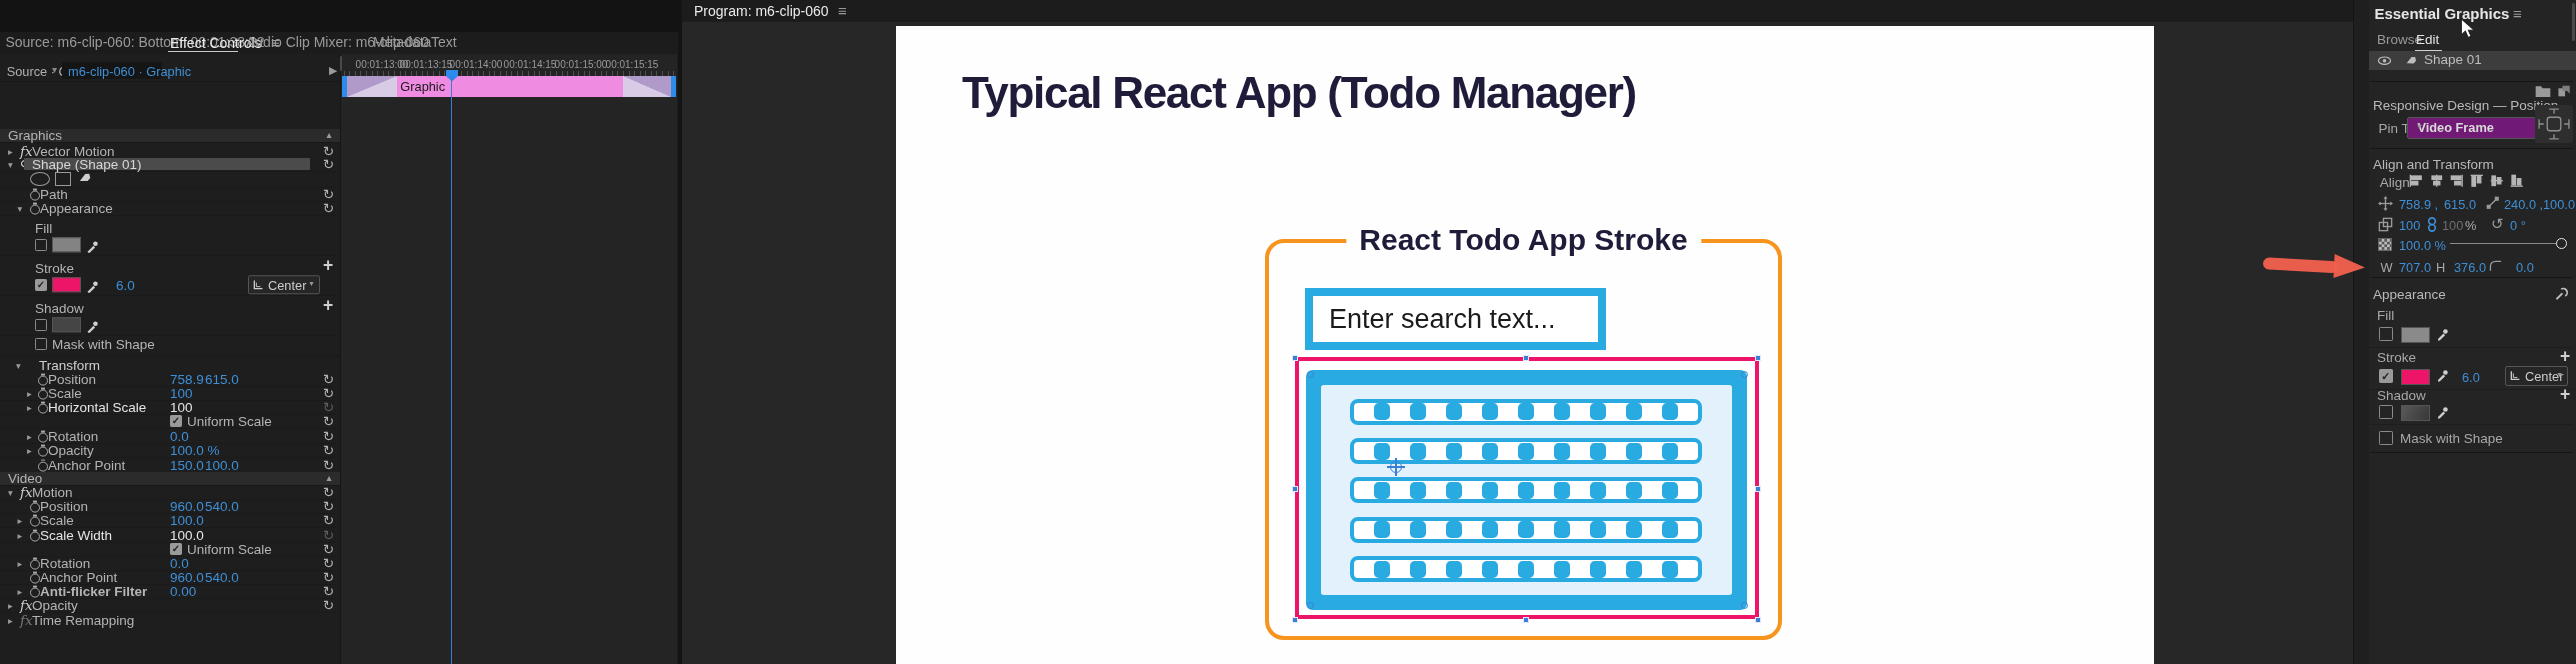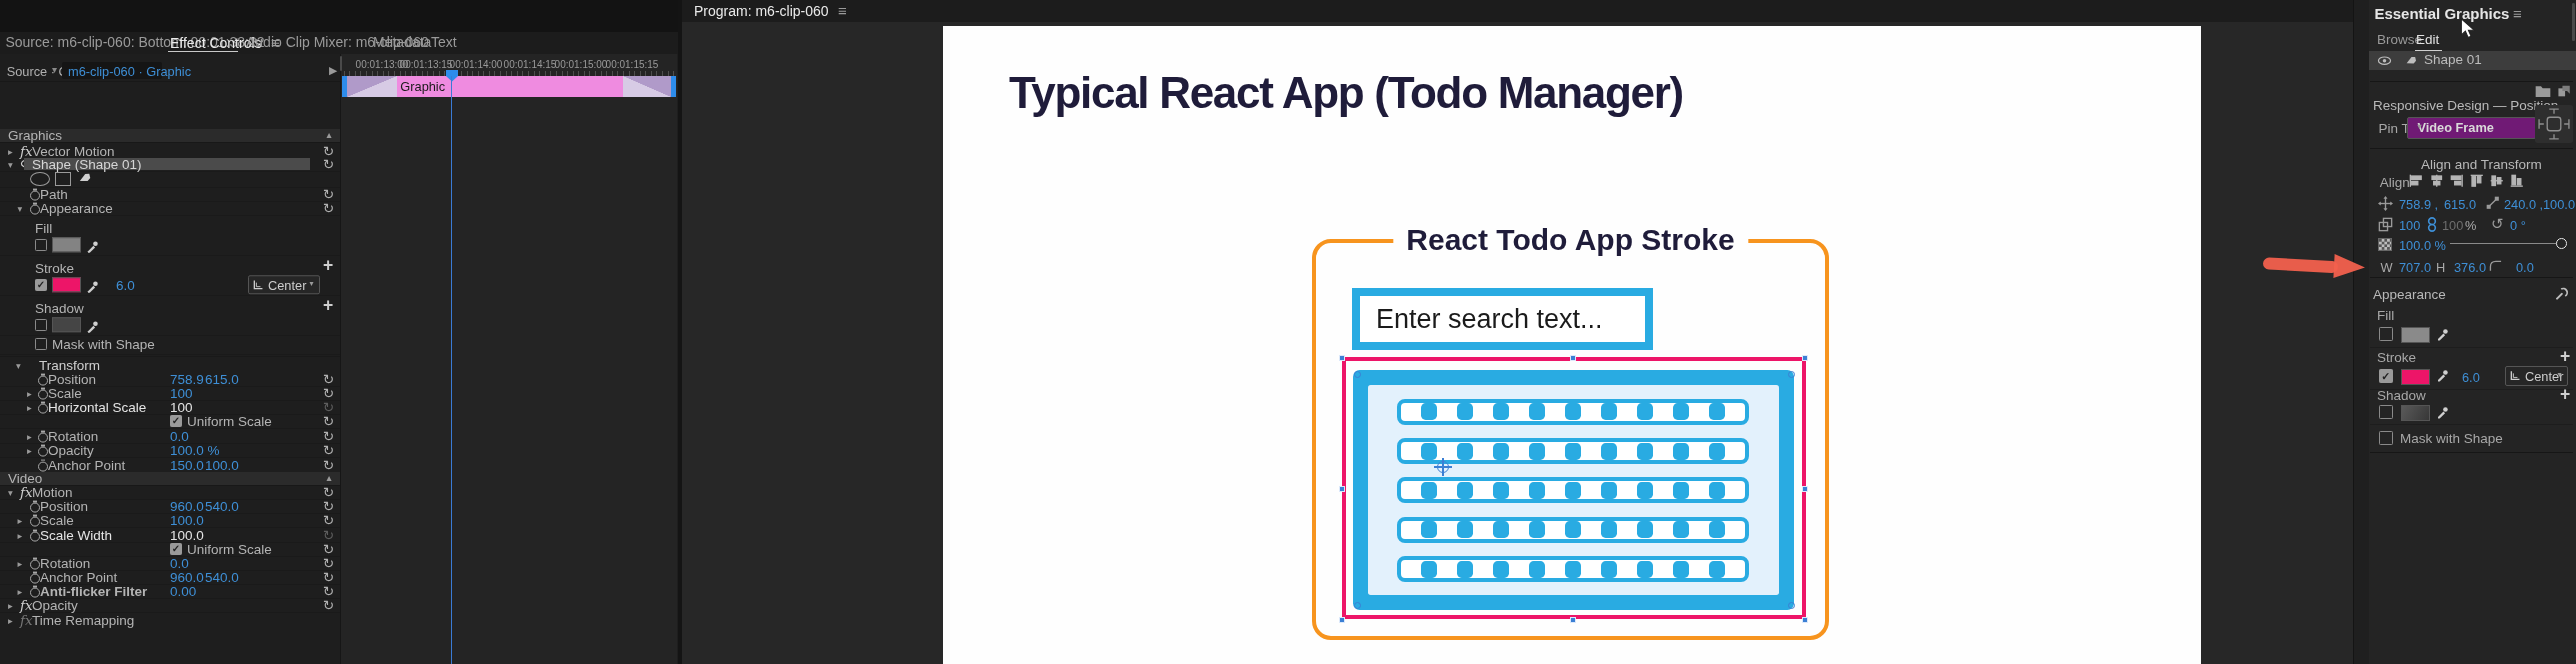--- a/index.html
+++ b/index.html
@@ -59,21 +59,21 @@
   #clipbar{position:absolute;left:1.3px;top:22px;width:334px;height:21.5px;}
   #clipbar .seg{position:absolute;top:0;height:21.5px;}
   #clipbar .label{position:absolute;left:58px;top:3.4px;font-size:12.8px;color:#1a1a1a;}
   #playhead-line{position:absolute;width:1.3px;background:#3a7bd5;}
   #playhead-cap{position:absolute;width:12px;height:12px;background:#2d8ceb;
      clip-path:polygon(0 0,100% 0,100% 55%,50% 100%,0 55%);}
   #ec-scrollthumb{position:absolute;left:-1.3px;top:2.7px;width:2.7px;height:15px;background:#4a4a4a;border-radius:1.3px;}
   
   #program-panel{position:absolute;left:682px;top:0;width:1672px;height:665px;background:#272727;}
   #program-panel .tabbar{background:#1c1c1c;}
-  #slide{position:absolute;left:214px;top:26px;width:1258px;height:639px;background:#fefefe;overflow:hidden;margin-left:47px;}
+  #slide{position:absolute;left:214px;top:26px;width:1258px;height:639px;background:#fefefe;overflow:hidden;}
   #slide-title{position:absolute;left:66px;top:42px;font-size:44px;font-weight:bold;letter-spacing:-1.3px;color:#1f1c3a;white-space:nowrap;}
   #card{position:absolute;left:369px;top:213px;width:517px;height:401px;border:4.7px solid #f7941e;border-radius:19px;box-sizing:border-box;}
   #card-label{position:absolute;left:50%;top:-20px;transform:translateX(-50%);background:#fefefe;padding:0 13.5px;font-size:30px;font-weight:bold;color:#1f1c3a;white-space:nowrap;}
   #searchbox{position:absolute;left:36px;top:45px;width:301px;height:62px;border:8px solid #29abe2;box-sizing:border-box;background:#fff;}
   #searchbox span{position:absolute;left:16px;top:50%;transform:translateY(-50%);font-size:27px;color:#1b1b1b;white-space:nowrap;}
   #table-shape{position:absolute;left:25.6px;top:114px;width:464px;height:262px;border:4px solid #ed1568;box-sizing:border-box;}
   #blueframe{position:absolute;left:7.4px;top:9.4px;width:441px;height:240px;background:#29abe2;border-radius:6.7px;}
   #blueinner{position:absolute;left:15px;top:15px;right:15px;bottom:15px;background:#e3f1fc;border-radius:2.7px;
              display:flex;flex-direction:column;justify-content:space-evenly;align-items:center;}
   .tbar{width:352px;height:26px;box-sizing:border-box;background:#fff;border:4px solid #29abe2;border-radius:8px;
@@ -615,21 +615,21 @@
         <line x1="21" y1="6" x2="35" y2="6" stroke="#8f8f8f" stroke-width="2"></line>
       <line x1="28" y1="43" x2="28" y2="50" stroke="#8f8f8f" stroke-width="2"></line>
         <line x1="21" y1="50" x2="35" y2="50" stroke="#8f8f8f" stroke-width="2"></line>
       <line x1="6" y1="28" x2="13" y2="28" stroke="#8f8f8f" stroke-width="2"></line>
         <line x1="6" y1="21" x2="6" y2="35" stroke="#8f8f8f" stroke-width="2"></line>
       <line x1="43" y1="28" x2="50" y2="28" stroke="#8f8f8f" stroke-width="2"></line>
         <line x1="50" y1="21" x2="50" y2="35" stroke="#8f8f8f" stroke-width="2"></line>
     </svg>
 
     <div class="hline" style="top:148px;"></div>
-    <span class="eg-text" style="left:4px;top:157px;color:#b9b9b9;margin-left:48px;">Align and Transform</span>
+    <span class="eg-text" style="left:4px;top:157px;color:#b9b9b9;">Align and Transform</span>
     <span class="eg-text" style="left:10.8px;top:175px;">Align</span>
     <svg class="eg-icon" style="left:40px;top:174px;" width="13.5" height="13.5" viewBox="0 0 20 20">
         <g stroke="#b5b5b5" stroke-width="2" fill="#b5b5b5">
           <line x1="2" y1="1" x2="2" y2="19"></line>
           <rect x="4" y="3" width="14" height="5" class="f"></rect>
           <rect x="4" y="11" width="9" height="5" class="f"></rect>
         </g>
       </svg><svg class="eg-icon" style="left:61px;top:174px;" width="13.5" height="13.5" viewBox="0 0 20 20">
         <g stroke="#b5b5b5" stroke-width="2" fill="#b5b5b5">
           <line x1="10" y1="1" x2="10" y2="19"></line>

